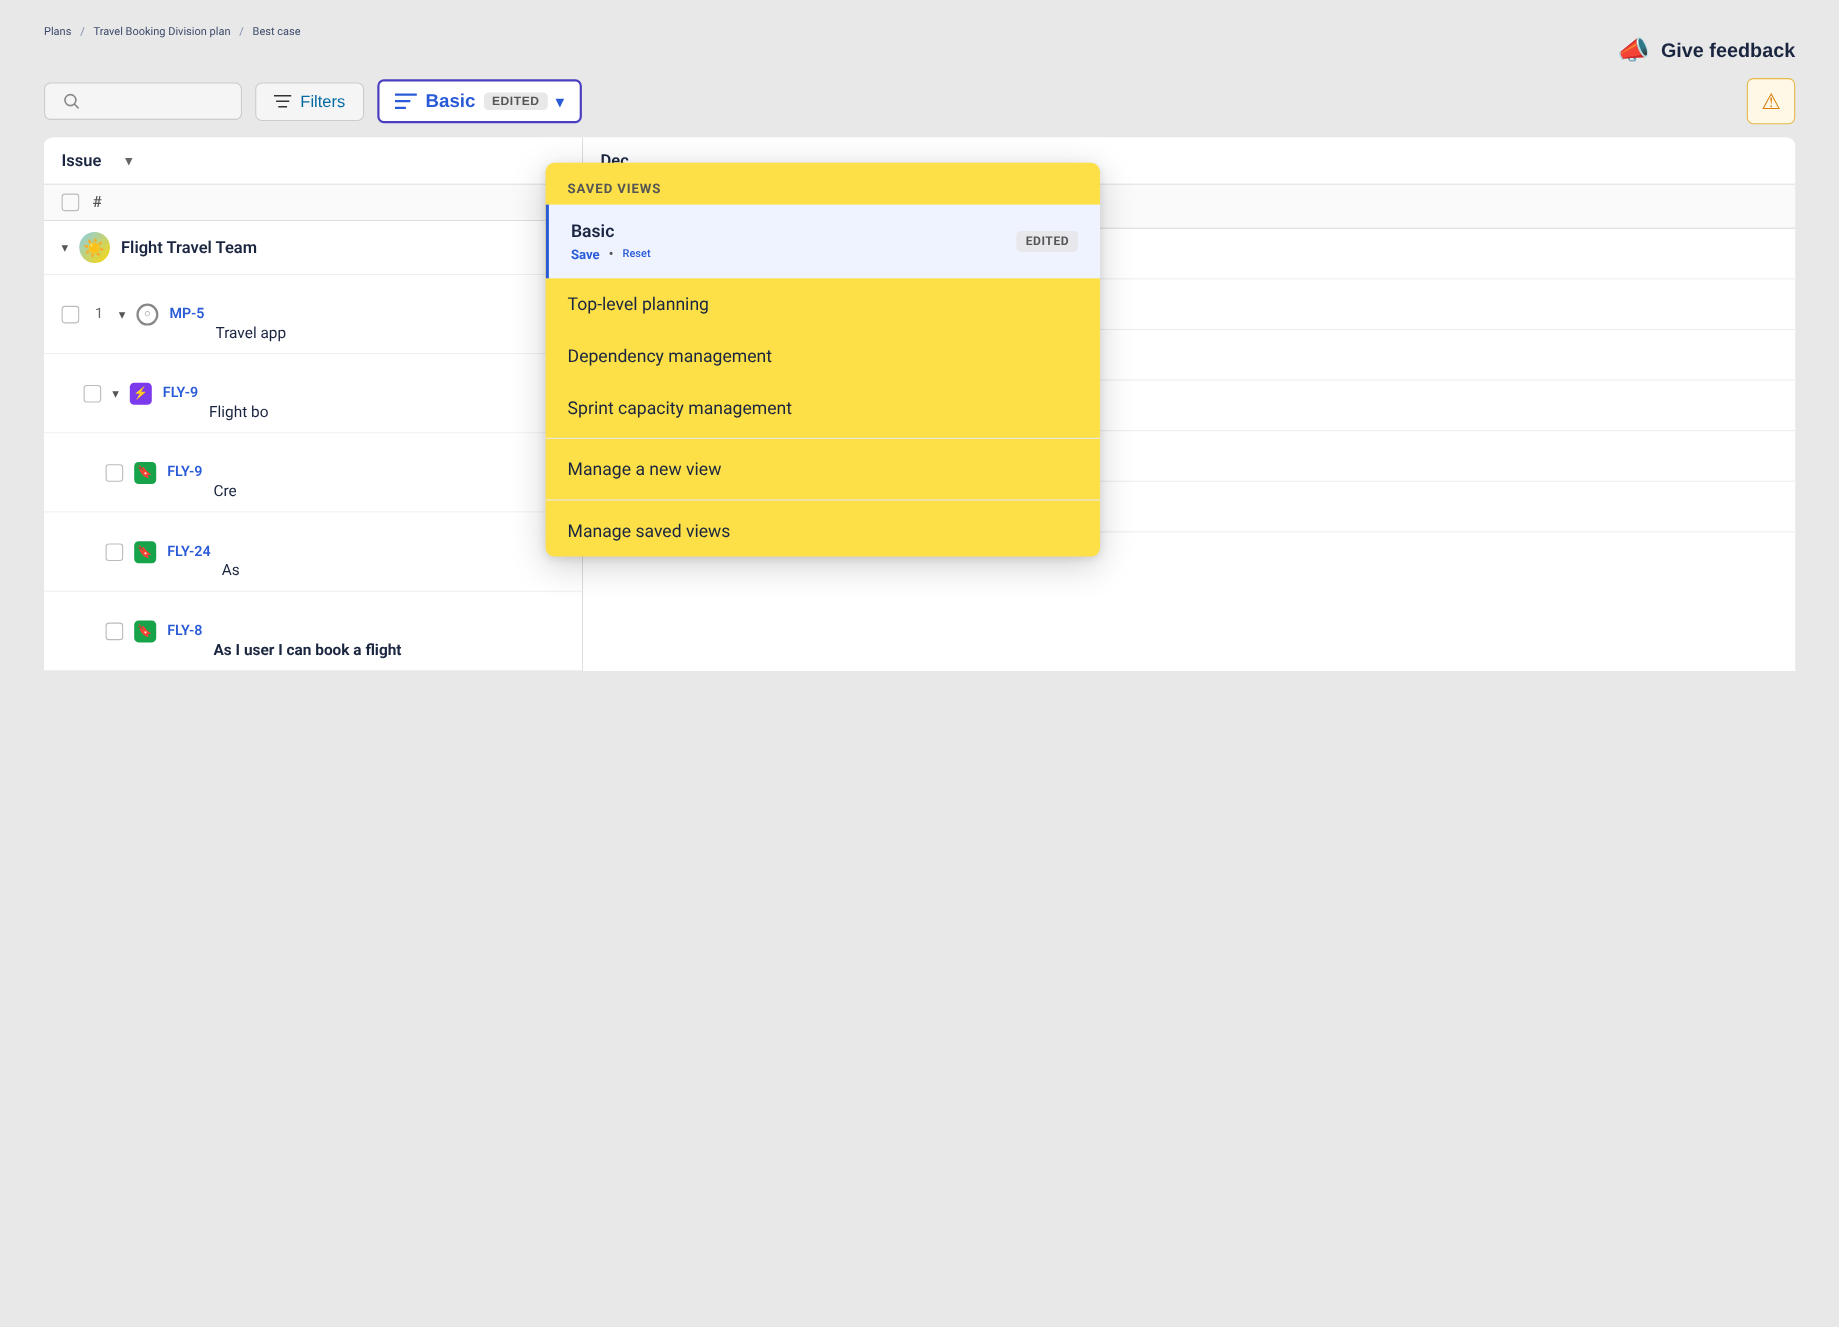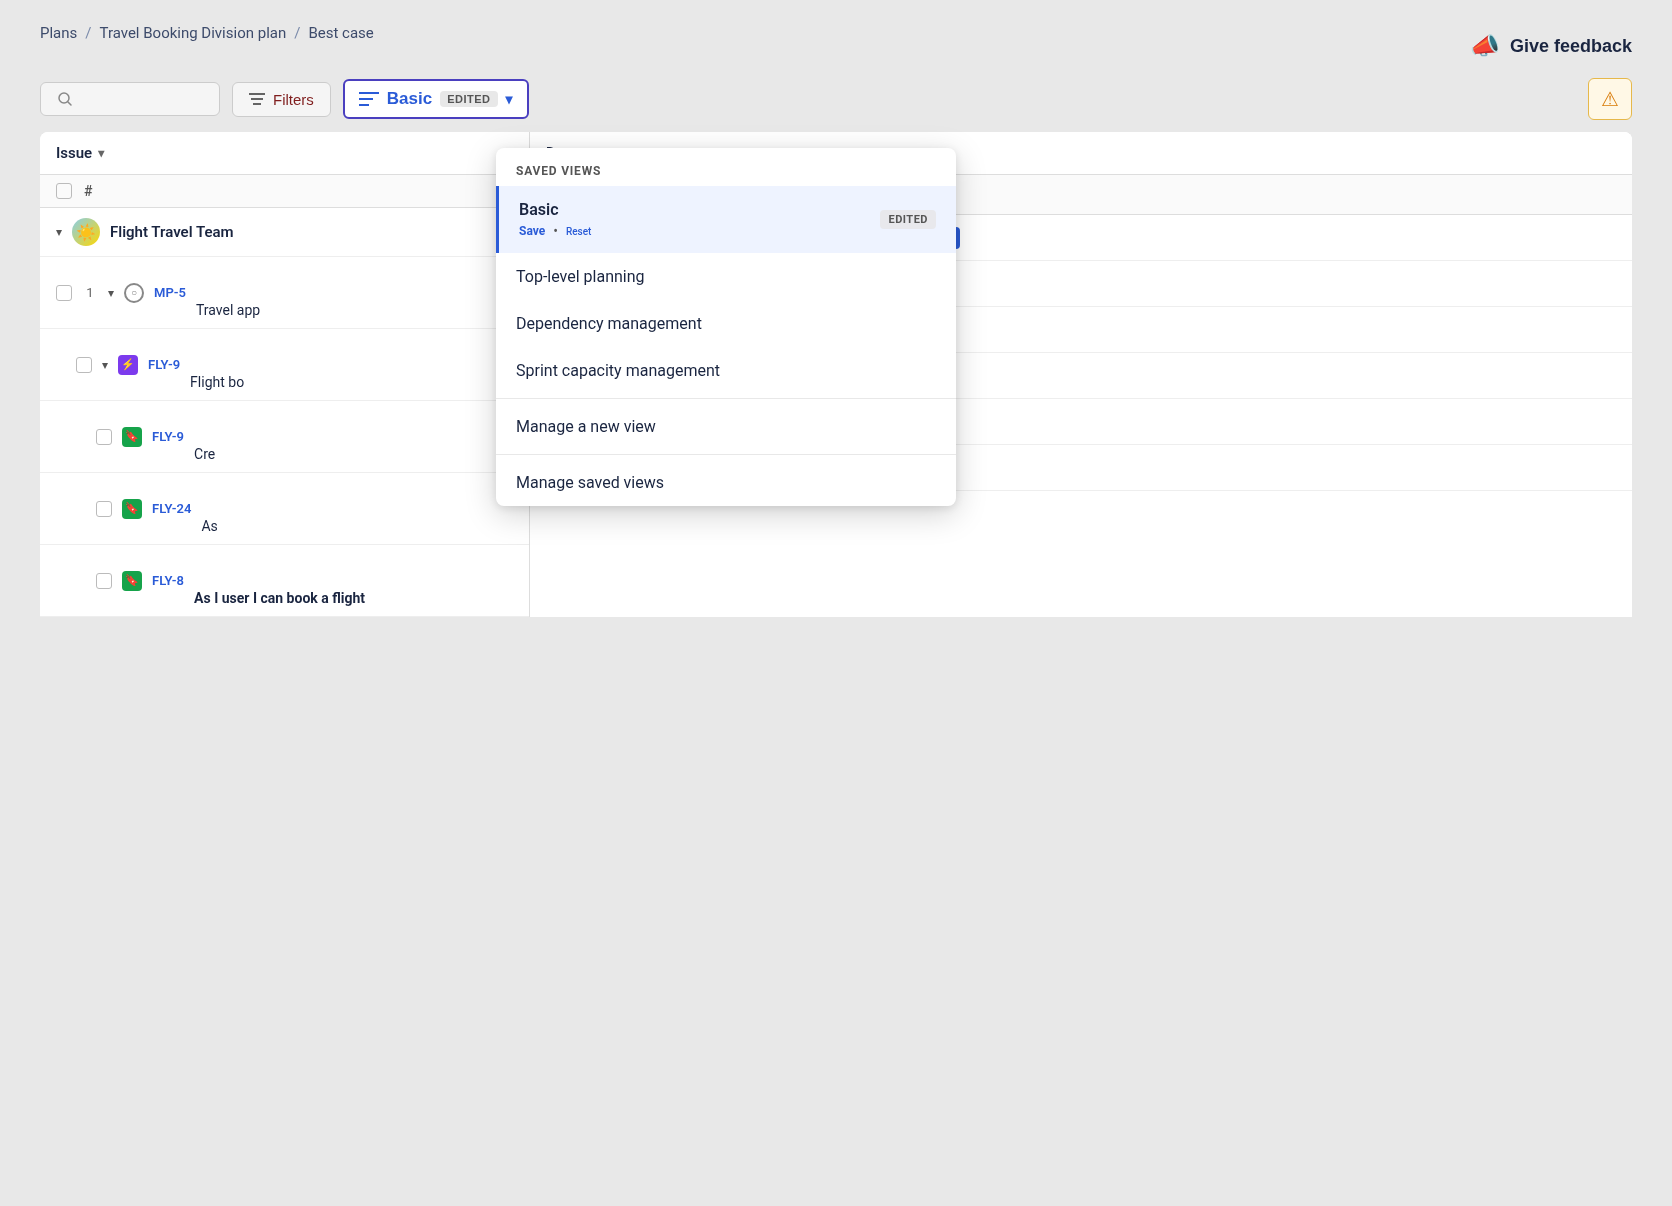--- a/index.html
+++ b/index.html
@@ -17,21 +17,21 @@
       padding: 24px 40px 16px 40px;
       background: #e8e8e8;
       position: relative;
     }
 
     .breadcrumb {
       display: flex;
       align-items: center;
       gap: 8px;
       color: #3d4b6b;
-      font-size: 15px;
+      font-size: 10px;
       margin-bottom: 8px;
     }
 
     .breadcrumb-sep {
       color: #7a8aaa;
     }
 
     .page-title {
       font-size: 32px;
       font-weight: 700;
@@ -80,21 +80,21 @@
 
     .filters-btn {
       display: flex;
       align-items: center;
       gap: 8px;
       background: #f5f5f5;
       border: 1.5px solid #ccc;
       border-radius: 6px;
       padding: 8px 16px;
       font-size: 15px;
-      color: #7f1d1d;
+      color: #0369a1;
       cursor: pointer;
     }
 
     .view-dropdown-btn {
       display: flex;
       align-items: center;
       gap: 8px;
       background: white;
       border: 2.5px solid #4a3fbf;
       border-radius: 6px;
@@ -164,21 +164,21 @@
       display: flex;
       align-items: center;
       padding: 12px 16px;
       border-bottom: 1px solid #ddd;
       background: white;
     }
 
     .issue-col-header {
       display: flex;
       align-items: center;
-      gap: 6px;
+      gap: 22px;
       font-weight: 600;
       font-size: 15px;
       color: #1a2540;
       cursor: pointer;
     }
 
     .col-chevron {
       font-size: 12px;
       color: #666;
     }
@@ -437,22 +437,22 @@
       left: 80px;
       z-index: 3;
       pointer-events: none;
     }
 
     
     .dropdown-overlay {
       position: absolute;
       top: 148px;
       left: 496px;
-      width: 460px;
-      background: #ffffff;
+      width: 504px;
+      background: #fde047;
       border-radius: 8px;
       box-shadow: 0 8px 32px rgba(0,0,0,0.18), 0 2px 8px rgba(0,0,0,0.1);
       z-index: 100;
       overflow: hidden;
     }
 
     .dropdown-section-header {
       padding: 16px 20px 8px 20px;
       font-size: 12px;
       font-weight: 700;

